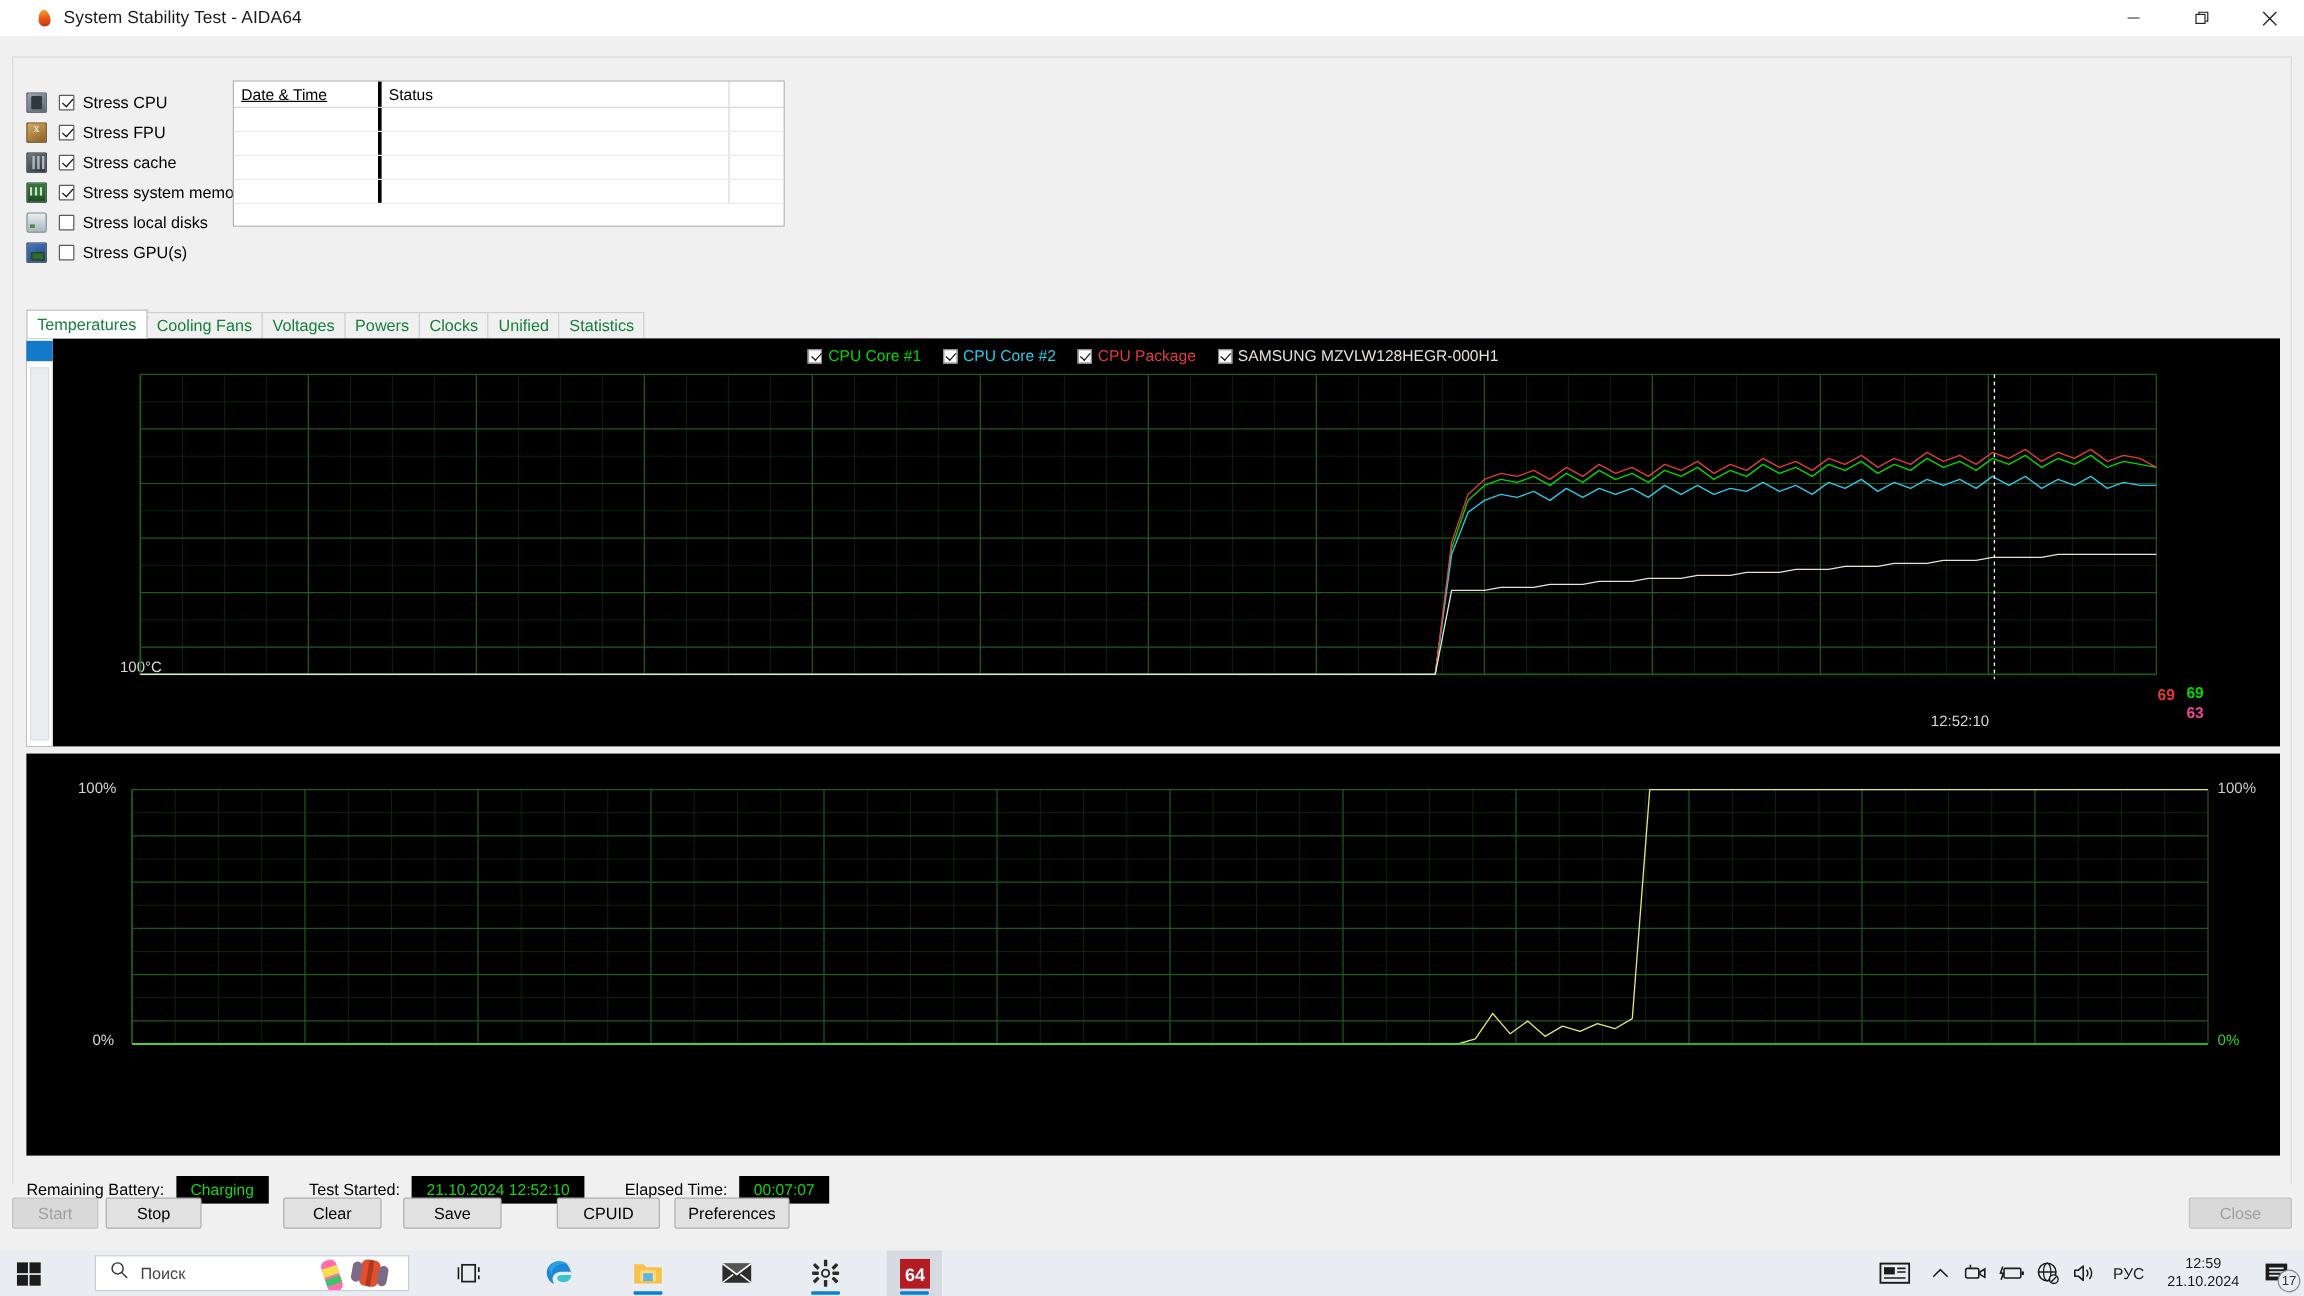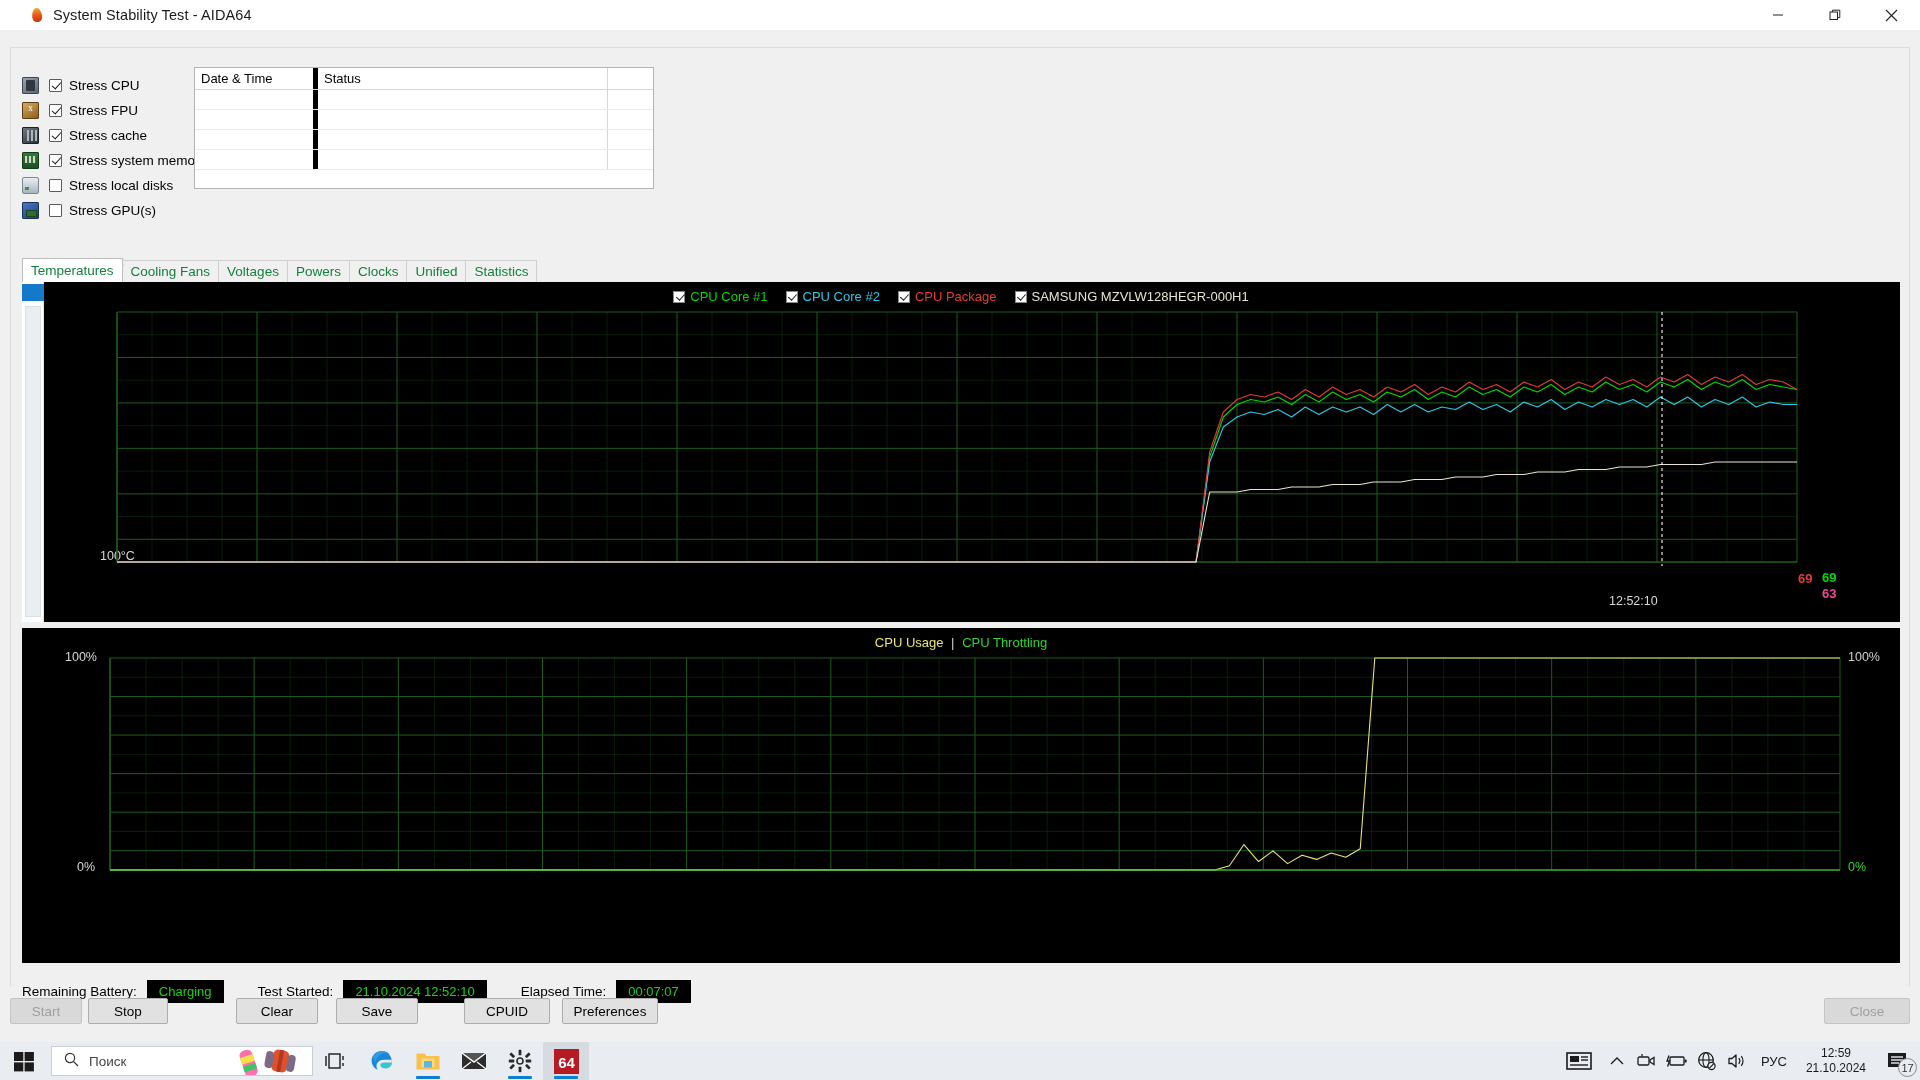--- a/index.html
+++ b/index.html
@@ -91,21 +91,21 @@
   #log-table {
     position: absolute; left: 183px; top: 19px; width: 460px; height: 122px;
     background: #fff; border: 1px solid #b4b4b4;
     font-size: 13px; color: #000;
   }
   .log-head { display: flex; height: 22px; border-bottom: 1px solid #d6d6d6; }
   .log-head .cell { padding: 3px 0 0 6px; }
   .log-row { display: flex; height: 20px; border-bottom: 1px solid #eaeaea; }
   .log-row.sel { background: #ececec; }
   .log-row .cell { padding: 2px 0 0 6px; overflow: hidden; white-space: nowrap; }
-  .c-date { width: 123px; border-right: 5px solid #000000; height: 100%; }
+  .c-date { width: 123px; border-right: 3px solid #000000; height: 100%; text-decoration: underline; }
   .c-status { width: 290px; border-right: 1px solid #d6d6d6; height: 100%; }
   .c-rest { flex: 1; height: 100%; }
 
   
   #tabs {
     position: absolute; left: 11px; top: 210px; height: 24px;
     display: flex; align-items: flex-end;
   }
   .tab {
     height: 22px; padding: 0 8px; font-size: 13.5px; color: #15803d;
@@ -176,21 +176,21 @@
     position: absolute; top: 0; height: 26px;
     border: 1px solid #adadad; background: #e1e1e1; color: #000;
     font-size: 13.5px; display: flex; align-items: center; justify-content: center;
     border-radius: 2px;
   }
   .btn.disabled { color: #a0a0a0; border-color: #c4c4c4; background: #d9d9d9; }
 
   
   #taskbar {
     position: absolute; left: 0; top: 1042px; width: 1920px; height: 38px;
-    background: #e9edf2; display: flex; align-items: center;
+    background: #e9edf2; display: flex; align-items: center; gap: 28px;
   }
   #start-btn { width: 48px; height: 38px; display: flex; align-items: center; justify-content: center; }
   #search-box {
     width: 262px; height: 30px; background: #fff; border: 1px solid #c9ced6;
     display: flex; align-items: center; margin-left: 3px; position: relative; overflow: hidden;
   }
   #search-box .sicon { margin: 0 10px 0 12px; flex: none; }
   #search-ph { font-size: 13.5px; color: #444; }
   #search-art { position: absolute; right: 2px; top: 1px; width: 86px; height: 28px; }
   .tb-icon {
@@ -432,25 +432,20 @@
         </svg>
 
     <div class="datalab" style="color:#e23b3b;left:1776px;top:289px;">69</div>
     <div class="datalab" style="color:#00d900;left:1800px;top:288px;">69</div>
     <div class="datalab" style="color:#ec4899;left:1800px;top:304px;">63</div>
     <div class="datalab" style="color:#e8e3d2;left:1790px;top:363px;font-weight:400;">40</div>
     <div class="axlab" style="left:1587px;top:312px;">12:52:10</div>
   </div>
 
   <div id="chart-usage-wrap">
-    <div class="usage-legend">
-      <span style="color:#e8e37a">CPU Usage</span>
-      <span style="color:#cfcfcf">|</span>
-      <span style="color:#2fd32f">CPU Throttling</span>
-    </div>
 
     <div class="axlab" style="left:43px;top:22px;">100%</div>
     <div class="axlab" style="left:55px;top:232px;">0%</div>
     <div class="axlab" style="left:1826px;top:22px;color:#cfcfcf;">100%</div>
     <div class="axlab" style="left:1826px;top:232px;color:#2fd32f;">0%</div>
 
     <svg class="plot" id="svg-usage" width="1878" height="335">
           <line x1="88" y1="30" x2="88" y2="242" stroke="#1d5c1d" stroke-width="1" opacity="1"></line>
           <line x1="124.04166666666666" y1="30" x2="124.04166666666666" y2="242" stroke="#1d5c1d" stroke-width="0.6" opacity="0.55"></line>
           <line x1="160.08333333333331" y1="30" x2="160.08333333333331" y2="242" stroke="#1d5c1d" stroke-width="0.6" opacity="0.55"></line>

